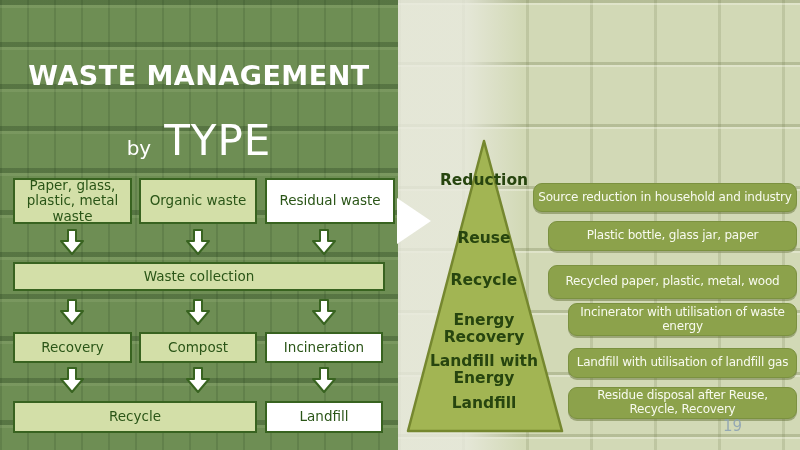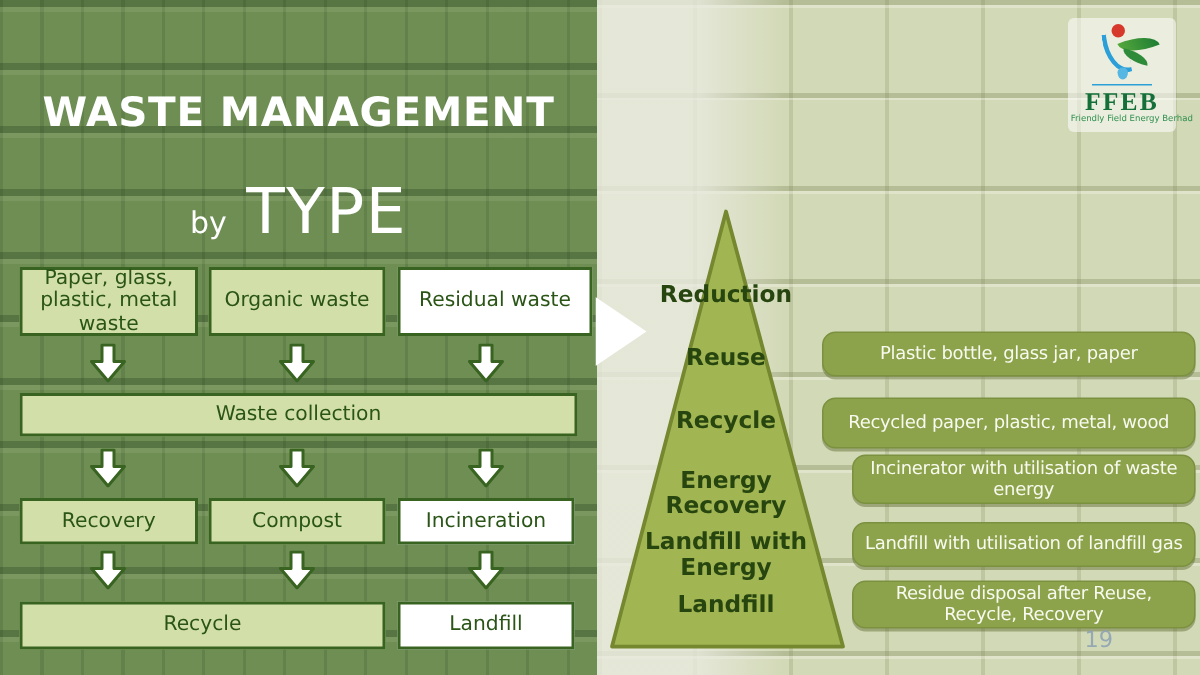--- a/index.html
+++ b/index.html
@@ -167,51 +167,42 @@
   <div class="panel-right">
 
     <svg class="trans-arrow" width="36" height="50" viewBox="0 0 36 50">
       <polygon points="0,2 34,25 0,48" fill="#ffffff"></polygon>
     </svg>
 
     <svg class="pyramid-svg" width="402" height="450" viewBox="0 0 402 450">
       <polygon points="86,141 164,431 10,431" fill="#a2b553" stroke="#75872f" stroke-width="2.5" stroke-linejoin="round"></polygon>
     </svg>
 
-    <div class="plabel" style="top:188px">Reduction</div>
+    <div class="plabel" style="top:172px">Reduction</div>
     <div class="plabel" style="top:230px">Reuse</div>
     <div class="plabel" style="top:272px">Recycle</div>
     <div class="plabel" style="top:312px">Energy Recovery</div>
     <div class="plabel" style="top:353px">Landfill with Energy</div>
     <div class="plabel" style="top:395px">Landfill</div>
 
+    <div class="dbox oneline" style="left:135px;top:183px;width:264px;height:29px">
+      <span>Source reduction in household and industry</span>
+    </div>
     <div class="dbox oneline" style="left:150px;top:221px;width:249px;height:30px">
       <span>Plastic bottle, glass jar, paper</span>
     </div>
     <div class="dbox oneline" style="left:150px;top:265px;width:249px;height:34px">
       <span>Recycled paper, plastic, metal, wood</span>
     </div>
     <div class="dbox" style="left:170px;top:303px;width:229px;height:33px">
       <span>Incinerator with utilisation of waste energy</span>
     </div>
     <div class="dbox oneline" style="left:170px;top:348px;width:229px;height:30px">
       <span>Landfill with utilisation of landfill gas</span>
     </div>
     <div class="dbox" style="left:170px;top:387px;width:229px;height:32px">
       <span>Residue disposal after Reuse, Recycle, Recovery</span>
     </div>
 
-    <div class="logo">
-      <div class="logo-mark">
-        <div class="lm-blue"></div>
-        <div class="lm-leaf1"></div>
-        <div class="lm-leaf2"></div>
-        <div class="lm-red"></div>
-        <div class="lm-drop"></div>
-        <div class="lm-line"></div>
-      </div>
-      <div class="logo-acronym">FFEB</div>
-      <div class="logo-tagline">Friendly Field Energy Berhad</div>
-    </div>
 
     <div class="page-number">19</div>
   </div>
 </div>
 
 </body></html>

